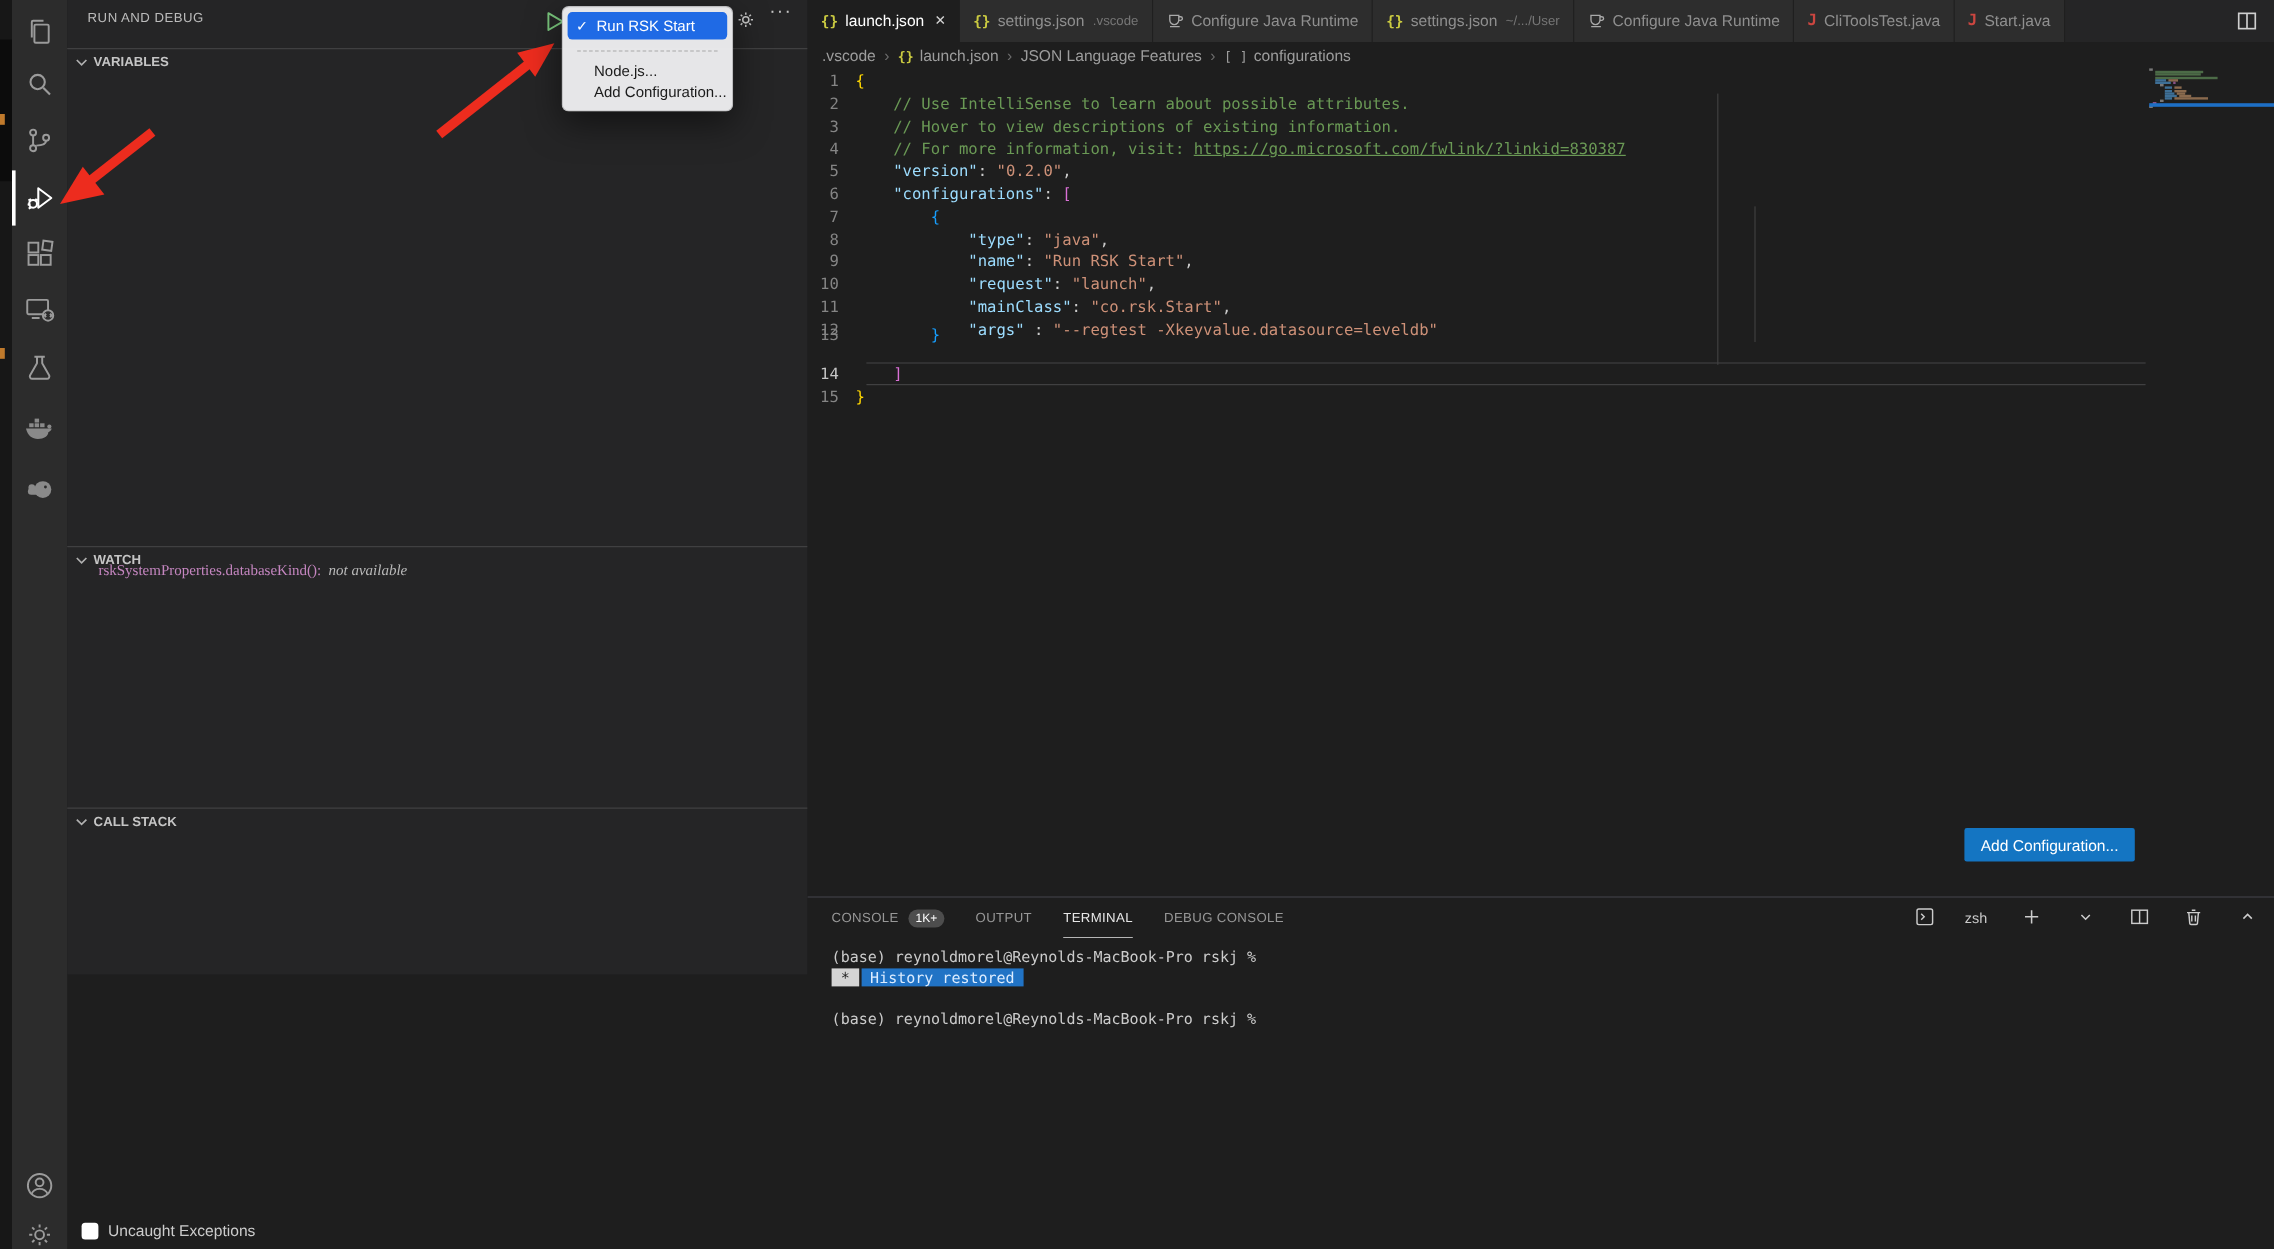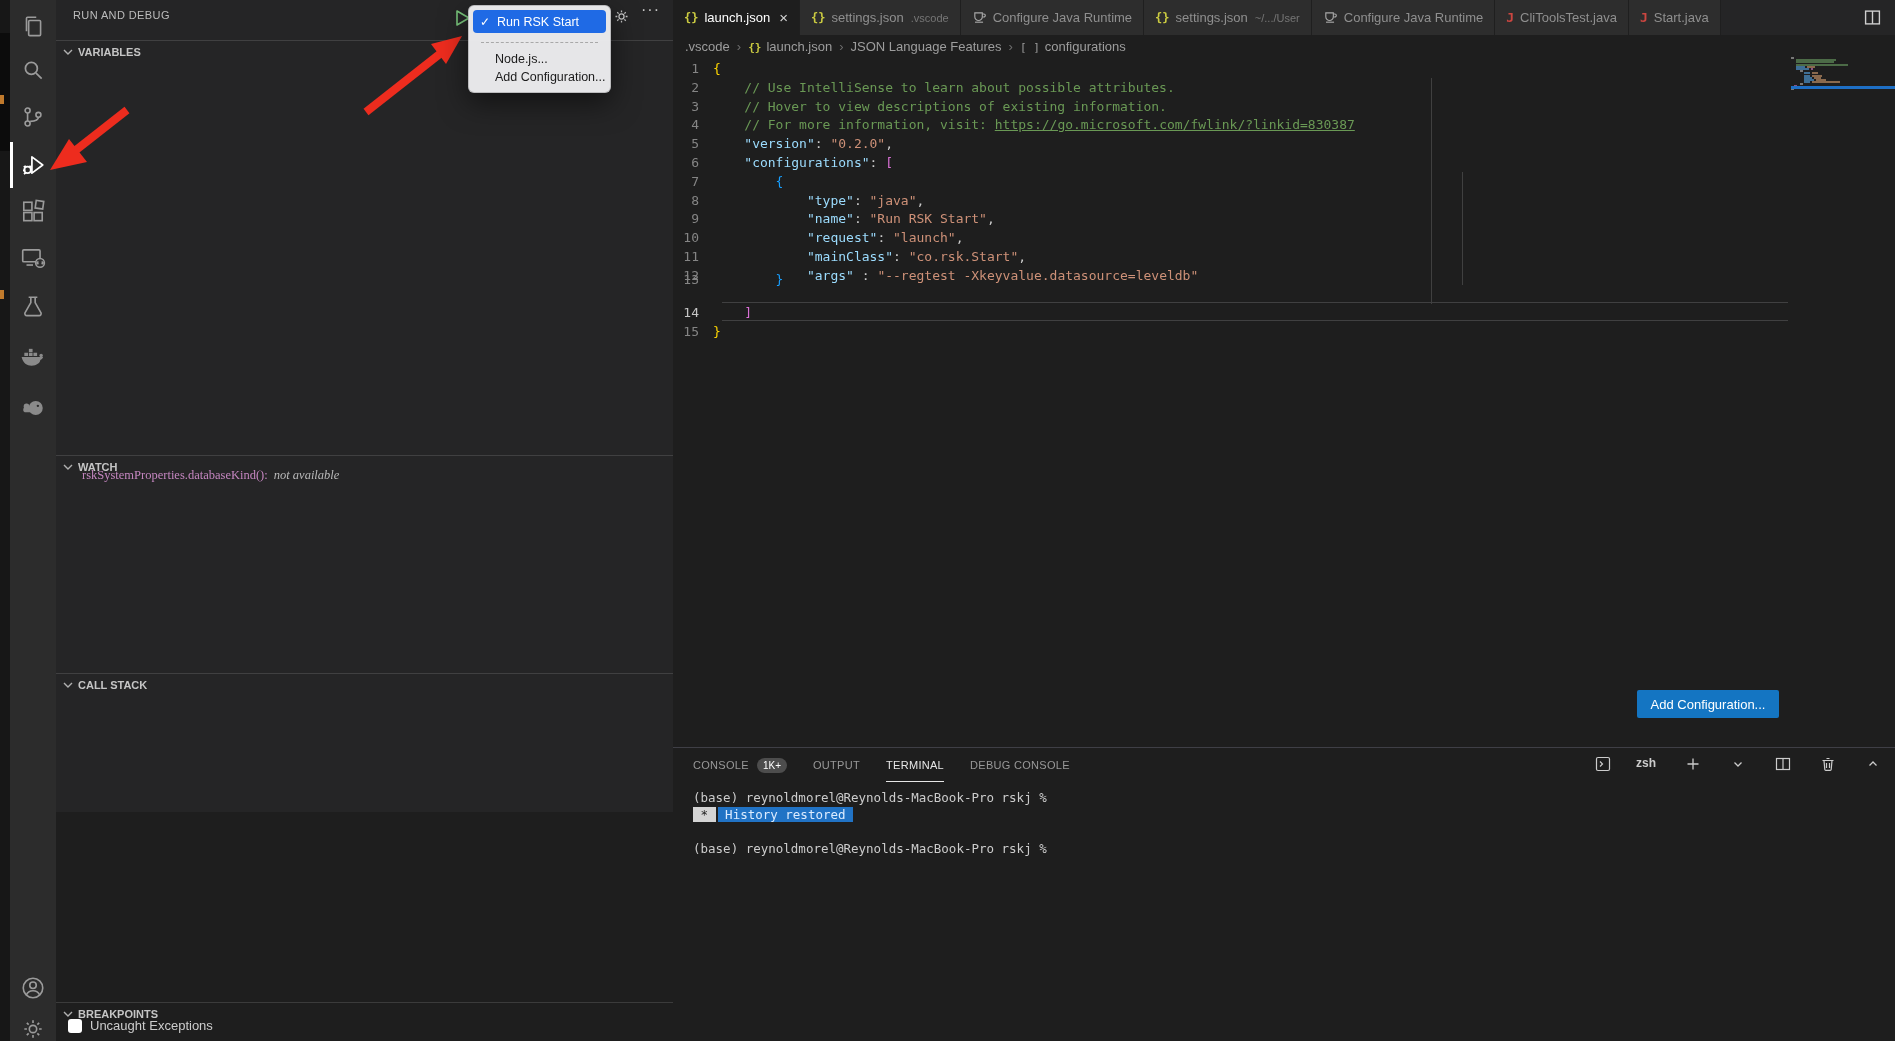--- a/index.html
+++ b/index.html
@@ -79,21 +79,21 @@
   #mm-bar { position:absolute; left:0; top:29px; width:104px; height:3px; background:#1e6fc5; }
   
   #add-config-btn { position:absolute; left:964px; top:690px; width:142px; height:28px; background:#1475c2;
      color:#ffffff; font-size:13px; border:none; border-radius:2px; display:flex; align-items:center; justify-content:center; }
   
   #panel { left:673px; top:747px; width:1222px; height:294px; background:#1e1e1e; border-top:1px solid #3f3f46; }
   #panel-tabs { position:absolute; left:20px; top:0; height:34px; display:flex; align-items:center; gap:26px; }
   .ptab { font-size:11px; letter-spacing:.3px; color:#989898; height:34px; display:flex; align-items:center; gap:8px; }
   .ptab.active { color:#e7e7e7; box-shadow:inset 0 -1px 0 #e7e7e7; }
   .pbadge { background:#4d4d4d; color:#ffffff; font-size:10px; border-radius:9px; padding:2px 6px; letter-spacing:0; }
-  #panel-toolbar { position:absolute; right:14px; top:8px; display:flex; align-items:flex-start; gap:29px; color:#cccccc;font-weight:bold; }
+  #panel-toolbar { position:absolute; right:14px; top:8px; display:flex; align-items:flex-end; gap:29px; color:#cccccc; }
   #panel-toolbar svg { width:16px; height:16px; display:block; }
   .shell-label { font-size:12px; color:#cccccc; margin-left:-4px; }
   #terminal { position:absolute; left:20px; top:41px; font-family:"DejaVu Sans Mono", monospace;
      font-size:12.5px; line-height:17px; color:#cccccc; white-space:pre; }
   .t-star { background:#d4d4d4; color:#1e1e1e; }
   .t-hist { background:#2173c5; color:#dcecff; margin-left:2px; }
 </style>
 </head>
 <body>
 
@@ -215,26 +215,20 @@
     <span class="watch-expr">rskSystemProperties.databaseKind():</span><span class="watch-val">not available</span>
   </div>
 
   <div class="section-head" style="top:673px">
     <svg class="chev" viewBox="0 0 16 16" fill="none" stroke="currentColor" stroke-width="1.4">
         <path d="M4 6l4 4 4-4"></path>
       </svg>
     <span>CALL STACK</span>
   </div>
 
-  <div class="section-head" style="top:1002px">
-    <svg class="chev" viewBox="0 0 16 16" fill="none" stroke="currentColor" stroke-width="1.4">
-        <path d="M4 6l4 4 4-4"></path>
-      </svg>
-    <span>BREAKPOINTS</span>
-  </div>
   <div class="bp-row">
     <span class="bp-check"></span>
     <span class="bp-label">Uncaught Exceptions</span>
   </div>
 </div>
 
 <div id="play-btn" class="abs">
   <svg viewBox="0 0 20 20" fill="none" stroke="currentColor" stroke-width="1.6" stroke-linejoin="round">
     <path d="M5 3 L17 10 L5 17 Z"></path>
   </svg>

